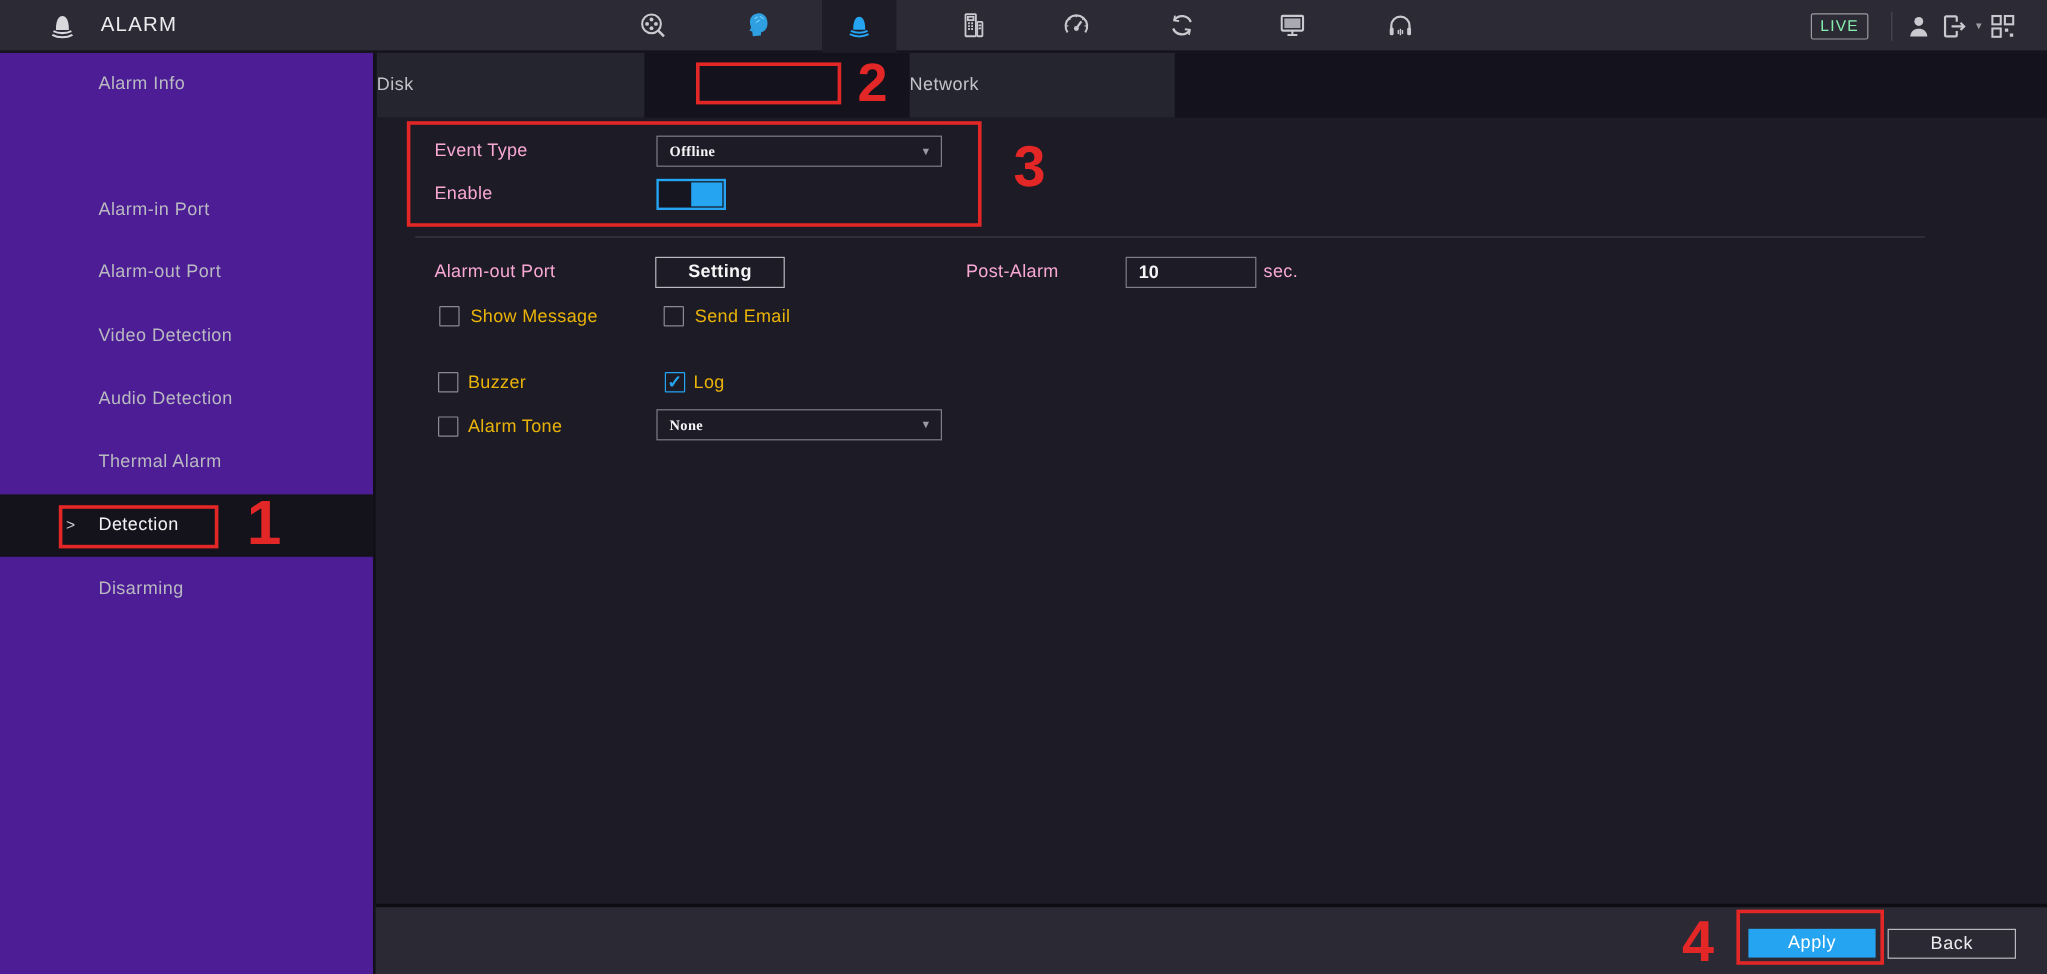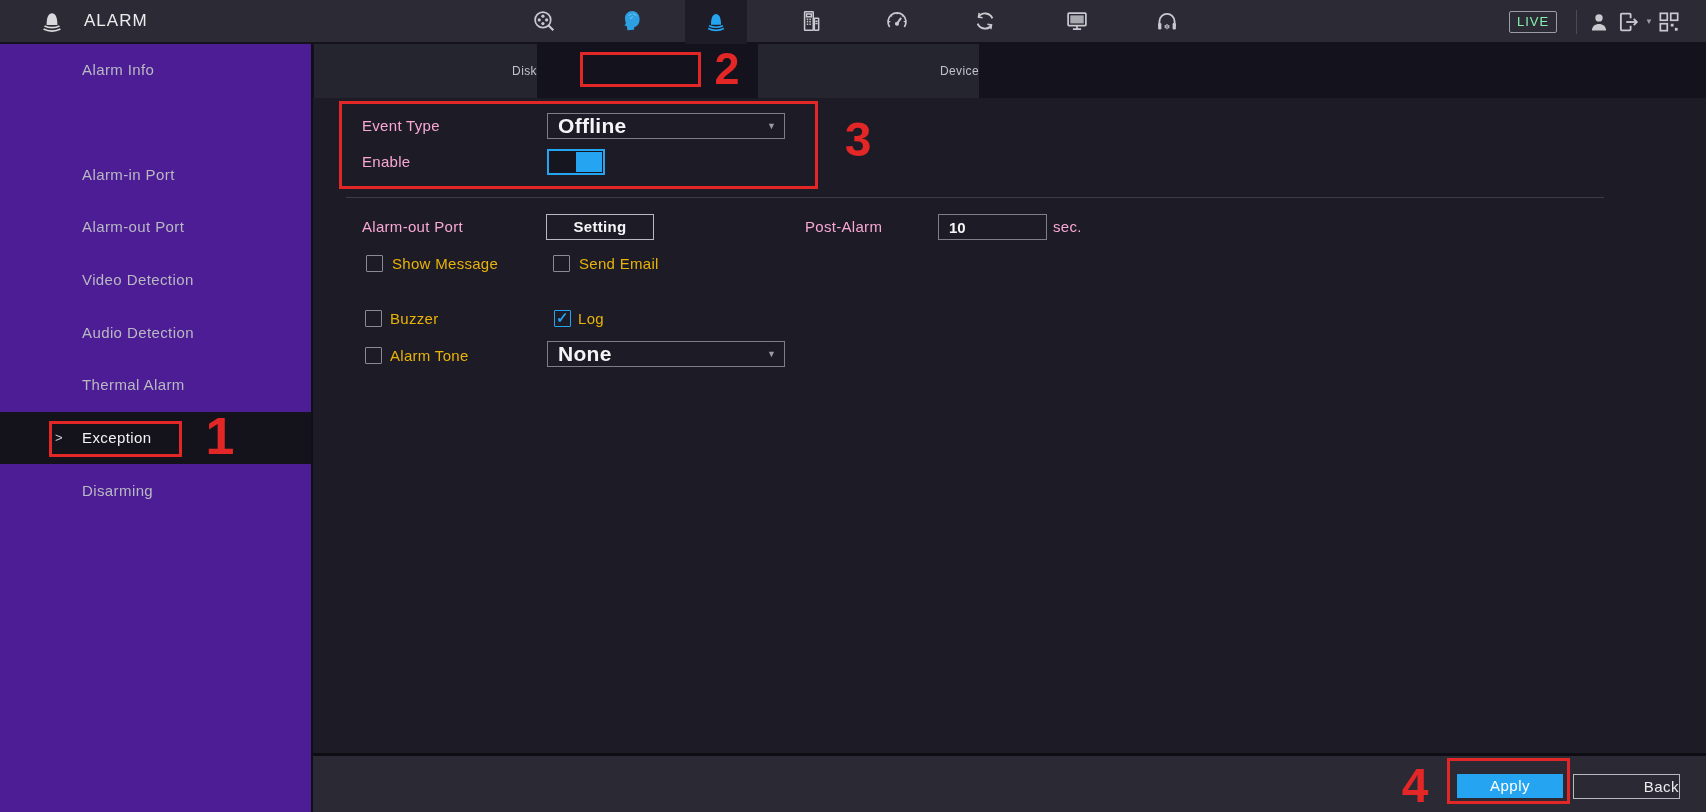--- a/index.html
+++ b/index.html
@@ -28,41 +28,41 @@
 
   
   .sidebar{position:absolute;left:0;top:44px;width:311px;height:768px;background:#4c1d95;}
   .side-item{position:absolute;left:0;width:311px;height:52px;line-height:52px;padding-left:82px;font-size:15px;letter-spacing:.4px;color:#B9B9C1;cursor:pointer;}
   .side-item.selected{background:#14131C;color:#F2F2F4;}
   .side-chevron{position:absolute;left:55px;top:0;font-size:13px;color:#CFCFD6;}
 
   
   .right-region{position:absolute;left:311px;top:44px;width:1395px;height:768px;background:#1C1B26;border-left:2px solid #100F17;}
   .tabstrip{position:absolute;left:0;top:0;width:1393px;height:54px;background:#14131D;}
-  .tab{position:absolute;top:0;height:54px;line-height:54px;text-align:right;font-size:12px;letter-spacing:.4px;color:#C2C2CA;background:#25252F;cursor:pointer;padding-left:31px;}
+  .tab{position:absolute;top:0;height:54px;line-height:54px;text-align:left;font-size:15px;letter-spacing:.4px;color:#C2C2CA;background:#25252F;cursor:pointer;}
   .tab.active{background:var(--accent);color:#FFFFFF;}
 
   .panel{position:absolute;left:0;top:54px;width:1393px;height:652px;}
   .flabel{position:absolute;height:26px;line-height:26px;font-size:15px;letter-spacing:.3px;color:#f9a8d4;}
   .dropdown{position:absolute;width:238px;height:26px;border:1px solid #7E7E88;background:transparent;cursor:pointer;}
-  .dropdown .dval{position:absolute;left:10px;top:0;height:24px;line-height:24px;font-size:21px;font-weight:700;letter-spacing:.3px;color:#F5F5F7;}
+  .dropdown .dval{position:absolute;left:10px;top:0;height:24px;line-height:24px;font-size:12px;font-weight:700;letter-spacing:.3px;color:#F5F5F7;font-family:Liberation Serif, serif;}
   .dropdown .darrow{position:absolute;right:8px;top:7px;font-size:9px;color:#9A9AA2;}
   .toggle{position:absolute;width:58px;height:26px;border:2px solid var(--accent);background:#161620;cursor:pointer;}
   .toggle .knob{position:absolute;left:50%;top:1px;right:1px;bottom:1px;background:var(--accent);}
   .separator{position:absolute;left:33px;top:99px;width:1258px;height:1px;background:#3C3B46;}
   .btn-setting{position:absolute;width:108px;height:26px;border:1px solid #B9B9C1;background:transparent;color:#F5F5F7;font-size:15px;font-weight:700;letter-spacing:.3px;text-align:center;line-height:24px;cursor:pointer;}
   .txt-input{position:absolute;width:109px;height:26px;border:1px solid #7E7E88;background:transparent;color:#F5F5F7;font-size:15px;font-weight:700;padding-left:10px;font-family:"Liberation Sans",sans-serif;}
   .cb{position:absolute;width:17px;height:17px;border:1px solid #8A8A94;border-radius:1px;background:transparent;cursor:pointer;}
   .cb.checked{border-color:var(--accent);}
   .cb .check{position:absolute;left:1px;top:-2px;font-size:15px;font-weight:700;color:var(--accent);}
   .cblabel{position:absolute;height:17px;line-height:17px;font-size:15px;letter-spacing:.3px;color:#eab308;}
 
   .footer{position:absolute;left:0;top:709px;width:1393px;height:59px;background:#2B2A34;border-top:3px solid #0D0D13;}
   .btn-apply{position:absolute;left:1144px;top:18px;width:106px;height:24px;background:var(--accent);border:none;color:#FFFFFF;font-size:15px;letter-spacing:.5px;text-align:center;line-height:24px;cursor:pointer;font-family:"Liberation Sans",sans-serif;}
-  .btn-back{position:absolute;left:1260px;top:18px;width:107px;height:25px;background:transparent;border:1px solid #B9B9C1;color:#ECECEE;font-size:15px;letter-spacing:.5px;text-align:right;line-height:23px;cursor:pointer;font-family:"Liberation Sans",sans-serif;}
+  .btn-back{position:absolute;left:1260px;top:18px;width:107px;height:25px;background:transparent;border:1px solid #B9B9C1;color:#ECECEE;font-size:15px;letter-spacing:.5px;text-align:center;line-height:23px;cursor:pointer;font-family:"Liberation Sans",sans-serif;}
 
   
   .ann-box{position:absolute;border:3px solid var(--annotation);z-index:9;pointer-events:none;}
   .ann-num{position:absolute;width:48px;text-align:center;font-weight:700;color:var(--annotation);z-index:9;pointer-events:none;}
   #ann-box-1{left:49px;top:421px;width:133px;height:36px;}
   #ann-num-1{left:196px;top:412px;font-size:52px;line-height:48px;}
   #ann-box-2{left:580px;top:52px;width:121px;height:35px;}
   #ann-num-2{left:703px;top:47px;font-size:45px;line-height:44px;}
   #ann-box-3{left:339px;top:101px;width:479px;height:88px;}
   #ann-num-3{left:834px;top:118px;font-size:48px;line-height:44px;}
@@ -177,30 +177,30 @@
 
   <div class="sidebar">
     <div class="side-item" style="top:0px">Alarm Info</div>
     <div class="side-item" style="top:105px">Alarm-in Port</div>
     <div class="side-item" style="top:157px">Alarm-out Port</div>
     <div class="side-item" style="top:210px">Video Detection</div>
     <div class="side-item" style="top:263px">Audio Detection</div>
     <div class="side-item" style="top:315px">Thermal Alarm</div>
     <div class="side-item selected" style="top:368px">
       <span class="side-chevron">&gt;</span>
-      <span>Exception</span>
+      <span>Detection</span>
     </div>
     <div class="side-item" style="top:421px">Disarming</div>
   </div>
 
   <div class="right-region">
 
     <div class="tabstrip">
       <div class="tab" style="left:1px;width:223px">Disk</div>
-      <div class="tab" style="left:445px;width:221px">Device</div>
+      <div class="tab" style="left:445px;width:221px">Network</div>
     </div>
 
     <div class="panel">
 
       <span class="flabel" style="left:49px;top:15px">Event Type</span>
       <div class="dropdown" style="left:234px;top:15px">
         <span class="dval">Offline</span>
         <span class="darrow">▼</span>
       </div>
 

